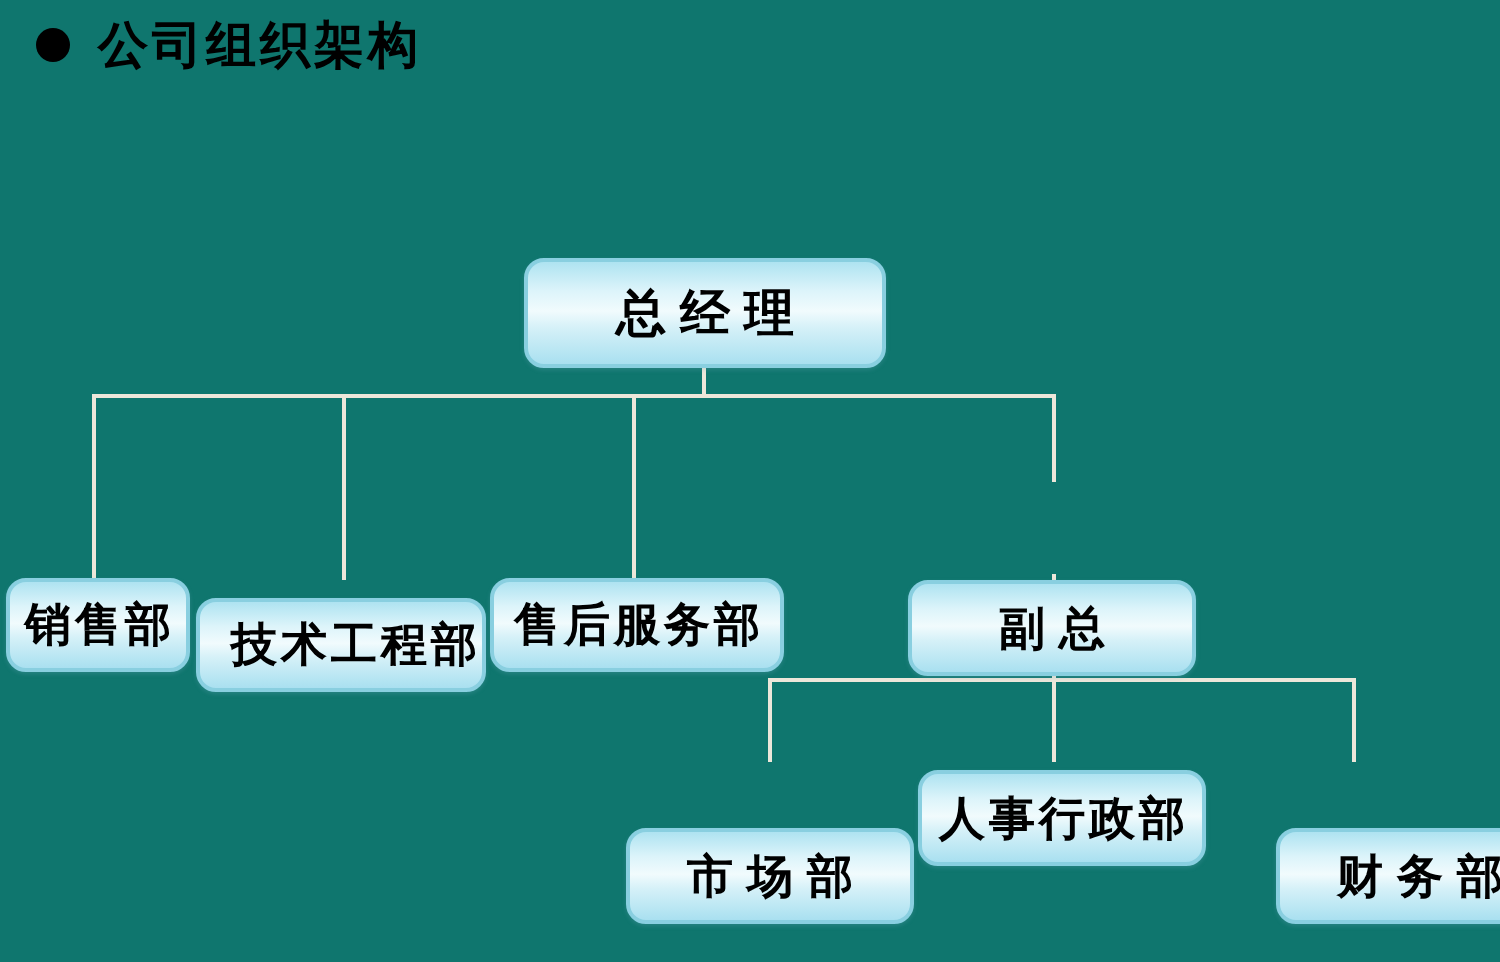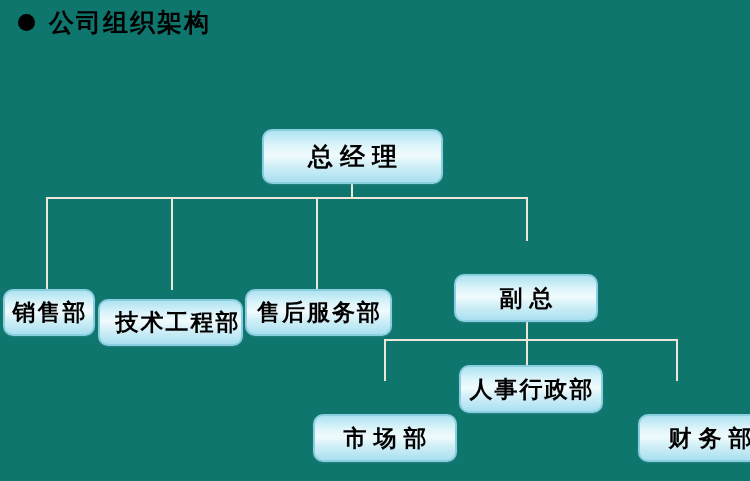--- a/index.html
+++ b/index.html
@@ -70,26 +70,26 @@
     font-weight: bold;
     color: #000000;
     font-size: 23px;
     letter-spacing: 3px;
     text-indent: 3px;
     white-space: nowrap;
   }
   .node.wide { letter-spacing: 7px; text-indent: 7px; margin-top: 34px; }
 
   .n-gm      { left: 262px; top: 95px;  width: 181px; height: 55px; font-size: 25px; }
-  .n-deputy  { left: 454px; top: 240px; width: 144px; height: 48px; }
+  .n-deputy  { left: 454px; top: 256px; width: 144px; height: 48px; }
   .n-sales   { left: 3px;   top: 289px; width: 92px;  height: 47px; letter-spacing: 2px; text-indent: 2px; }
   .n-tech    { left: 98px;  top: 299px; width: 145px; height: 47px; letter-spacing: 2px; text-indent: 2px; padding-left: 13px; }
   .n-after   { left: 245px; top: 289px; width: 147px; height: 47px; letter-spacing: 2px; text-indent: 2px; }
   .n-market  { left: 313px; top: 380px; width: 144px; height: 48px; }
-  .n-hr      { left: 459px; top: 365px; width: 144px; height: 48px; letter-spacing: 2px; text-indent: 2px; }
+  .n-hr      { left: 459px; top: 385px; width: 144px; height: 48px; letter-spacing: 2px; text-indent: 2px; }
   .n-finance { left: 638px; top: 380px; width: 144px; height: 48px; }
 </style>
 </head>
 <body>
 
 <div class="canvas">
 
   <div class="page-title">
     <span class="bullet"></span>
     <span>公司组织架构</span>

